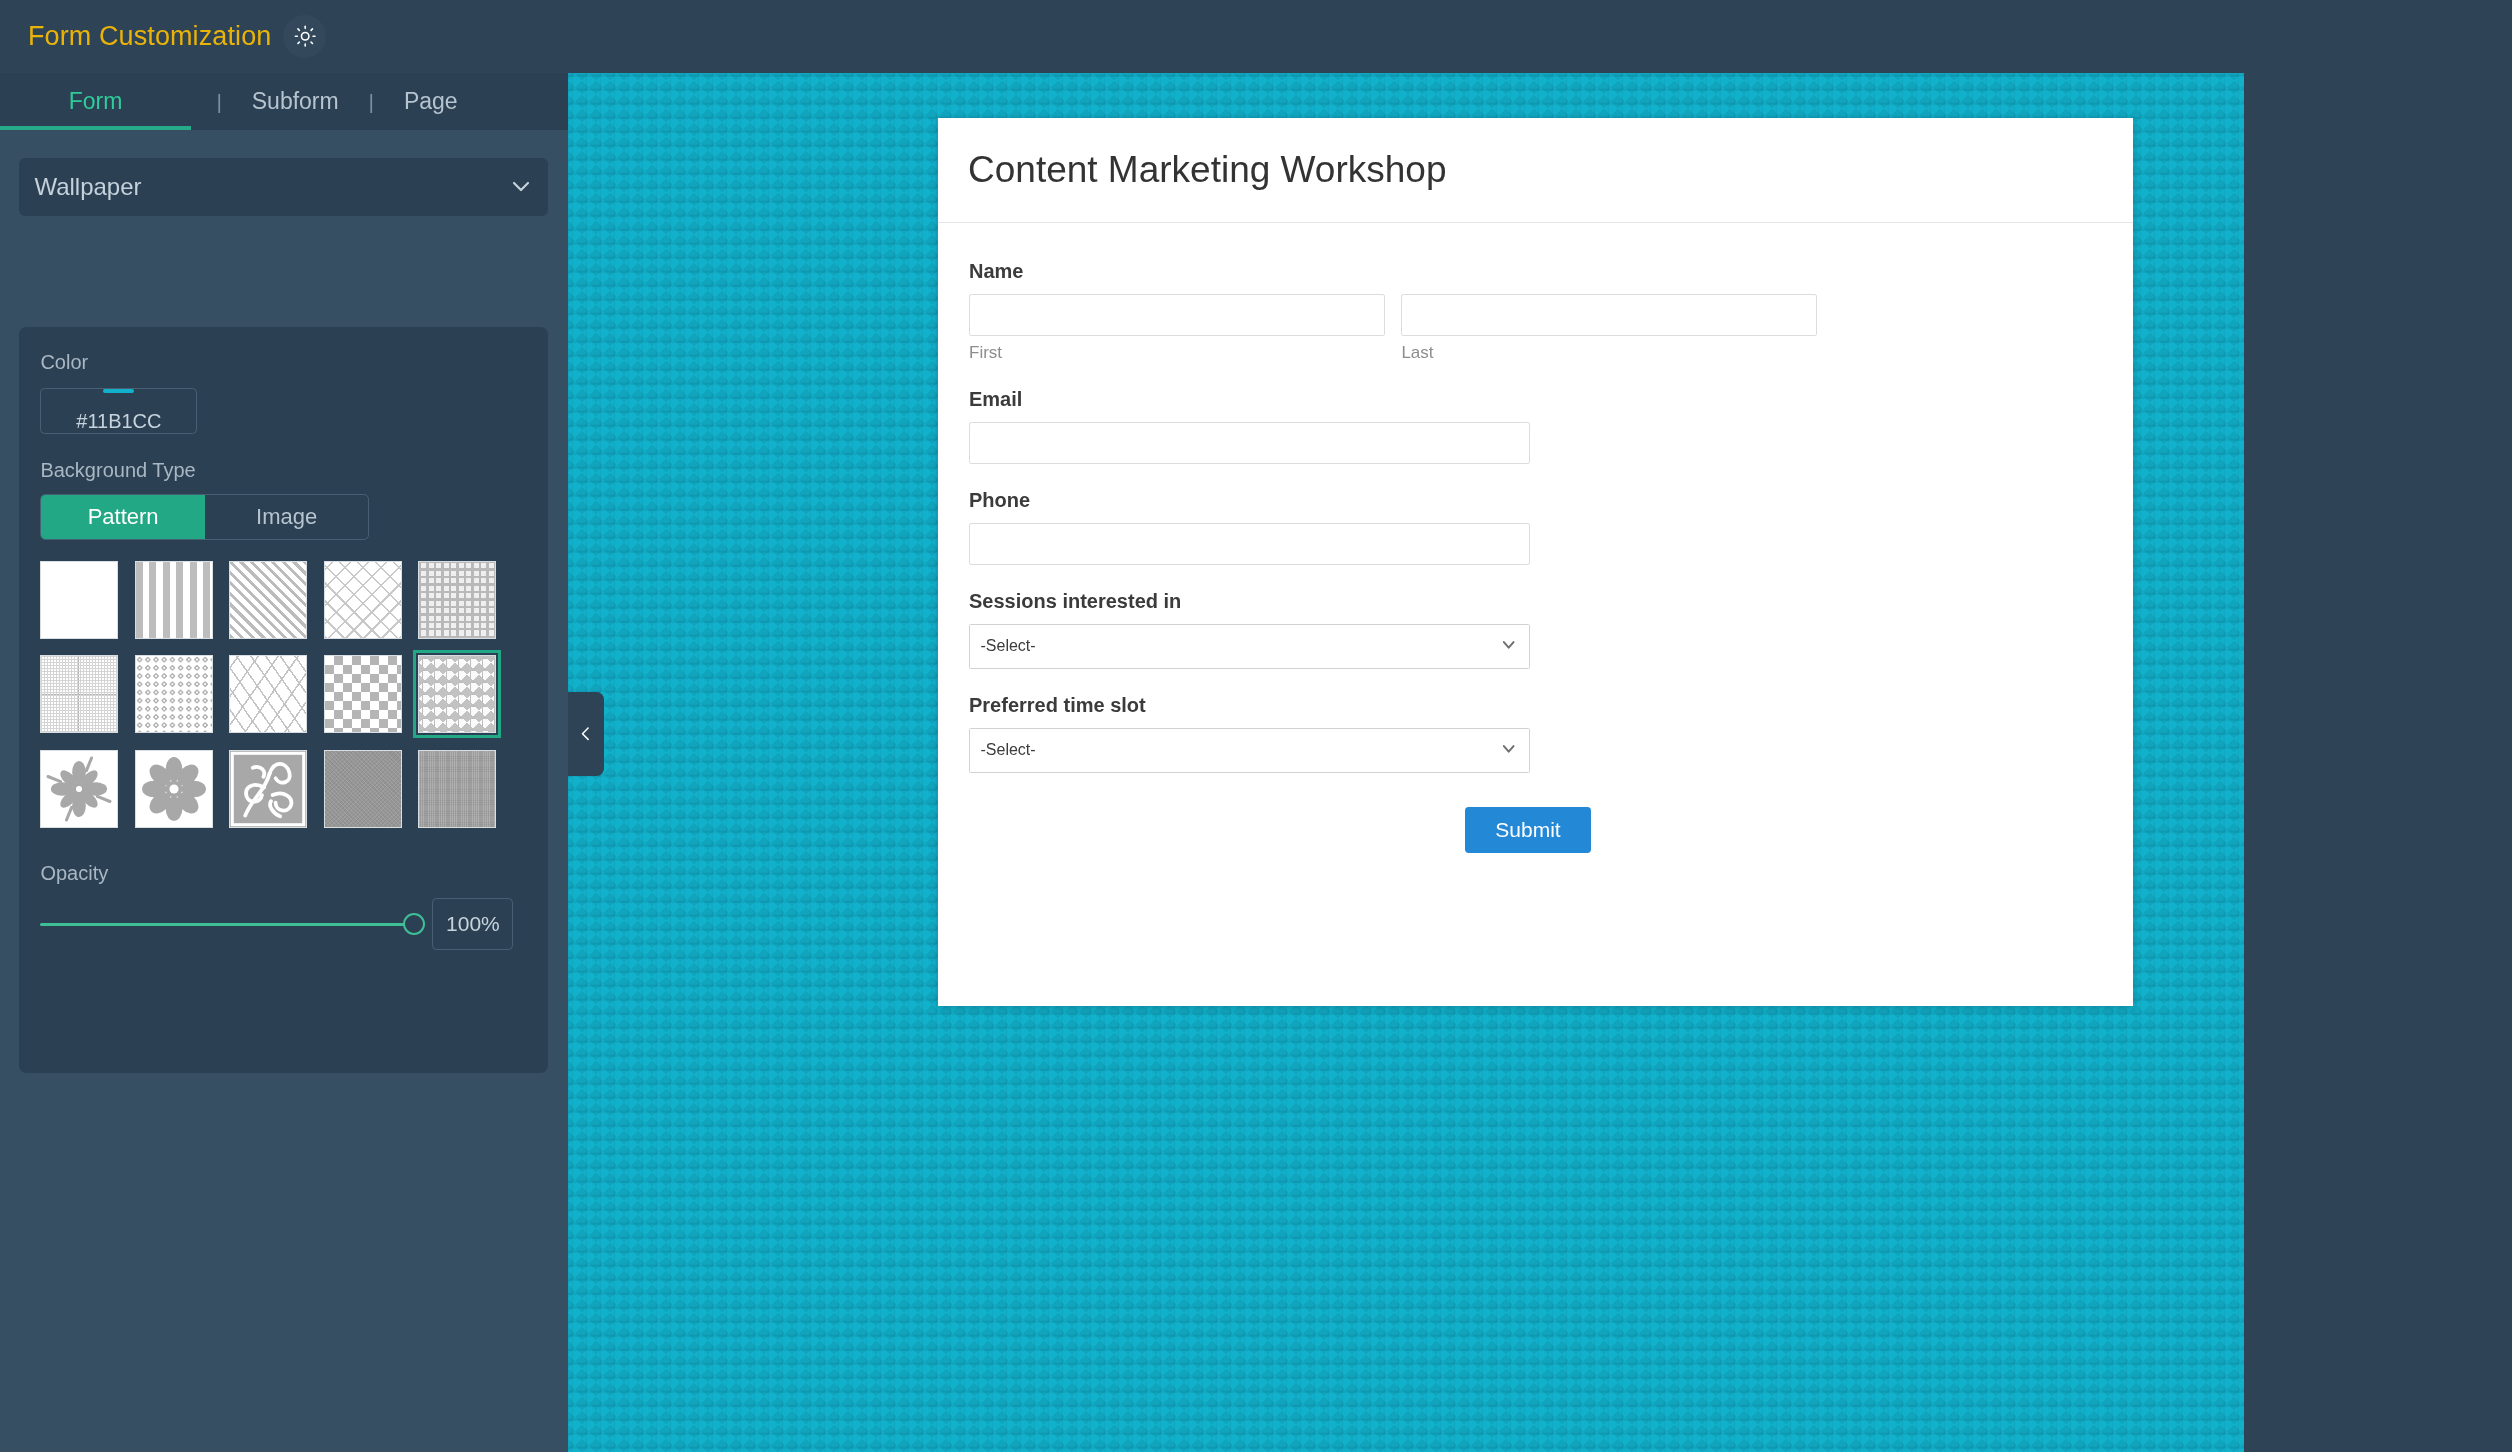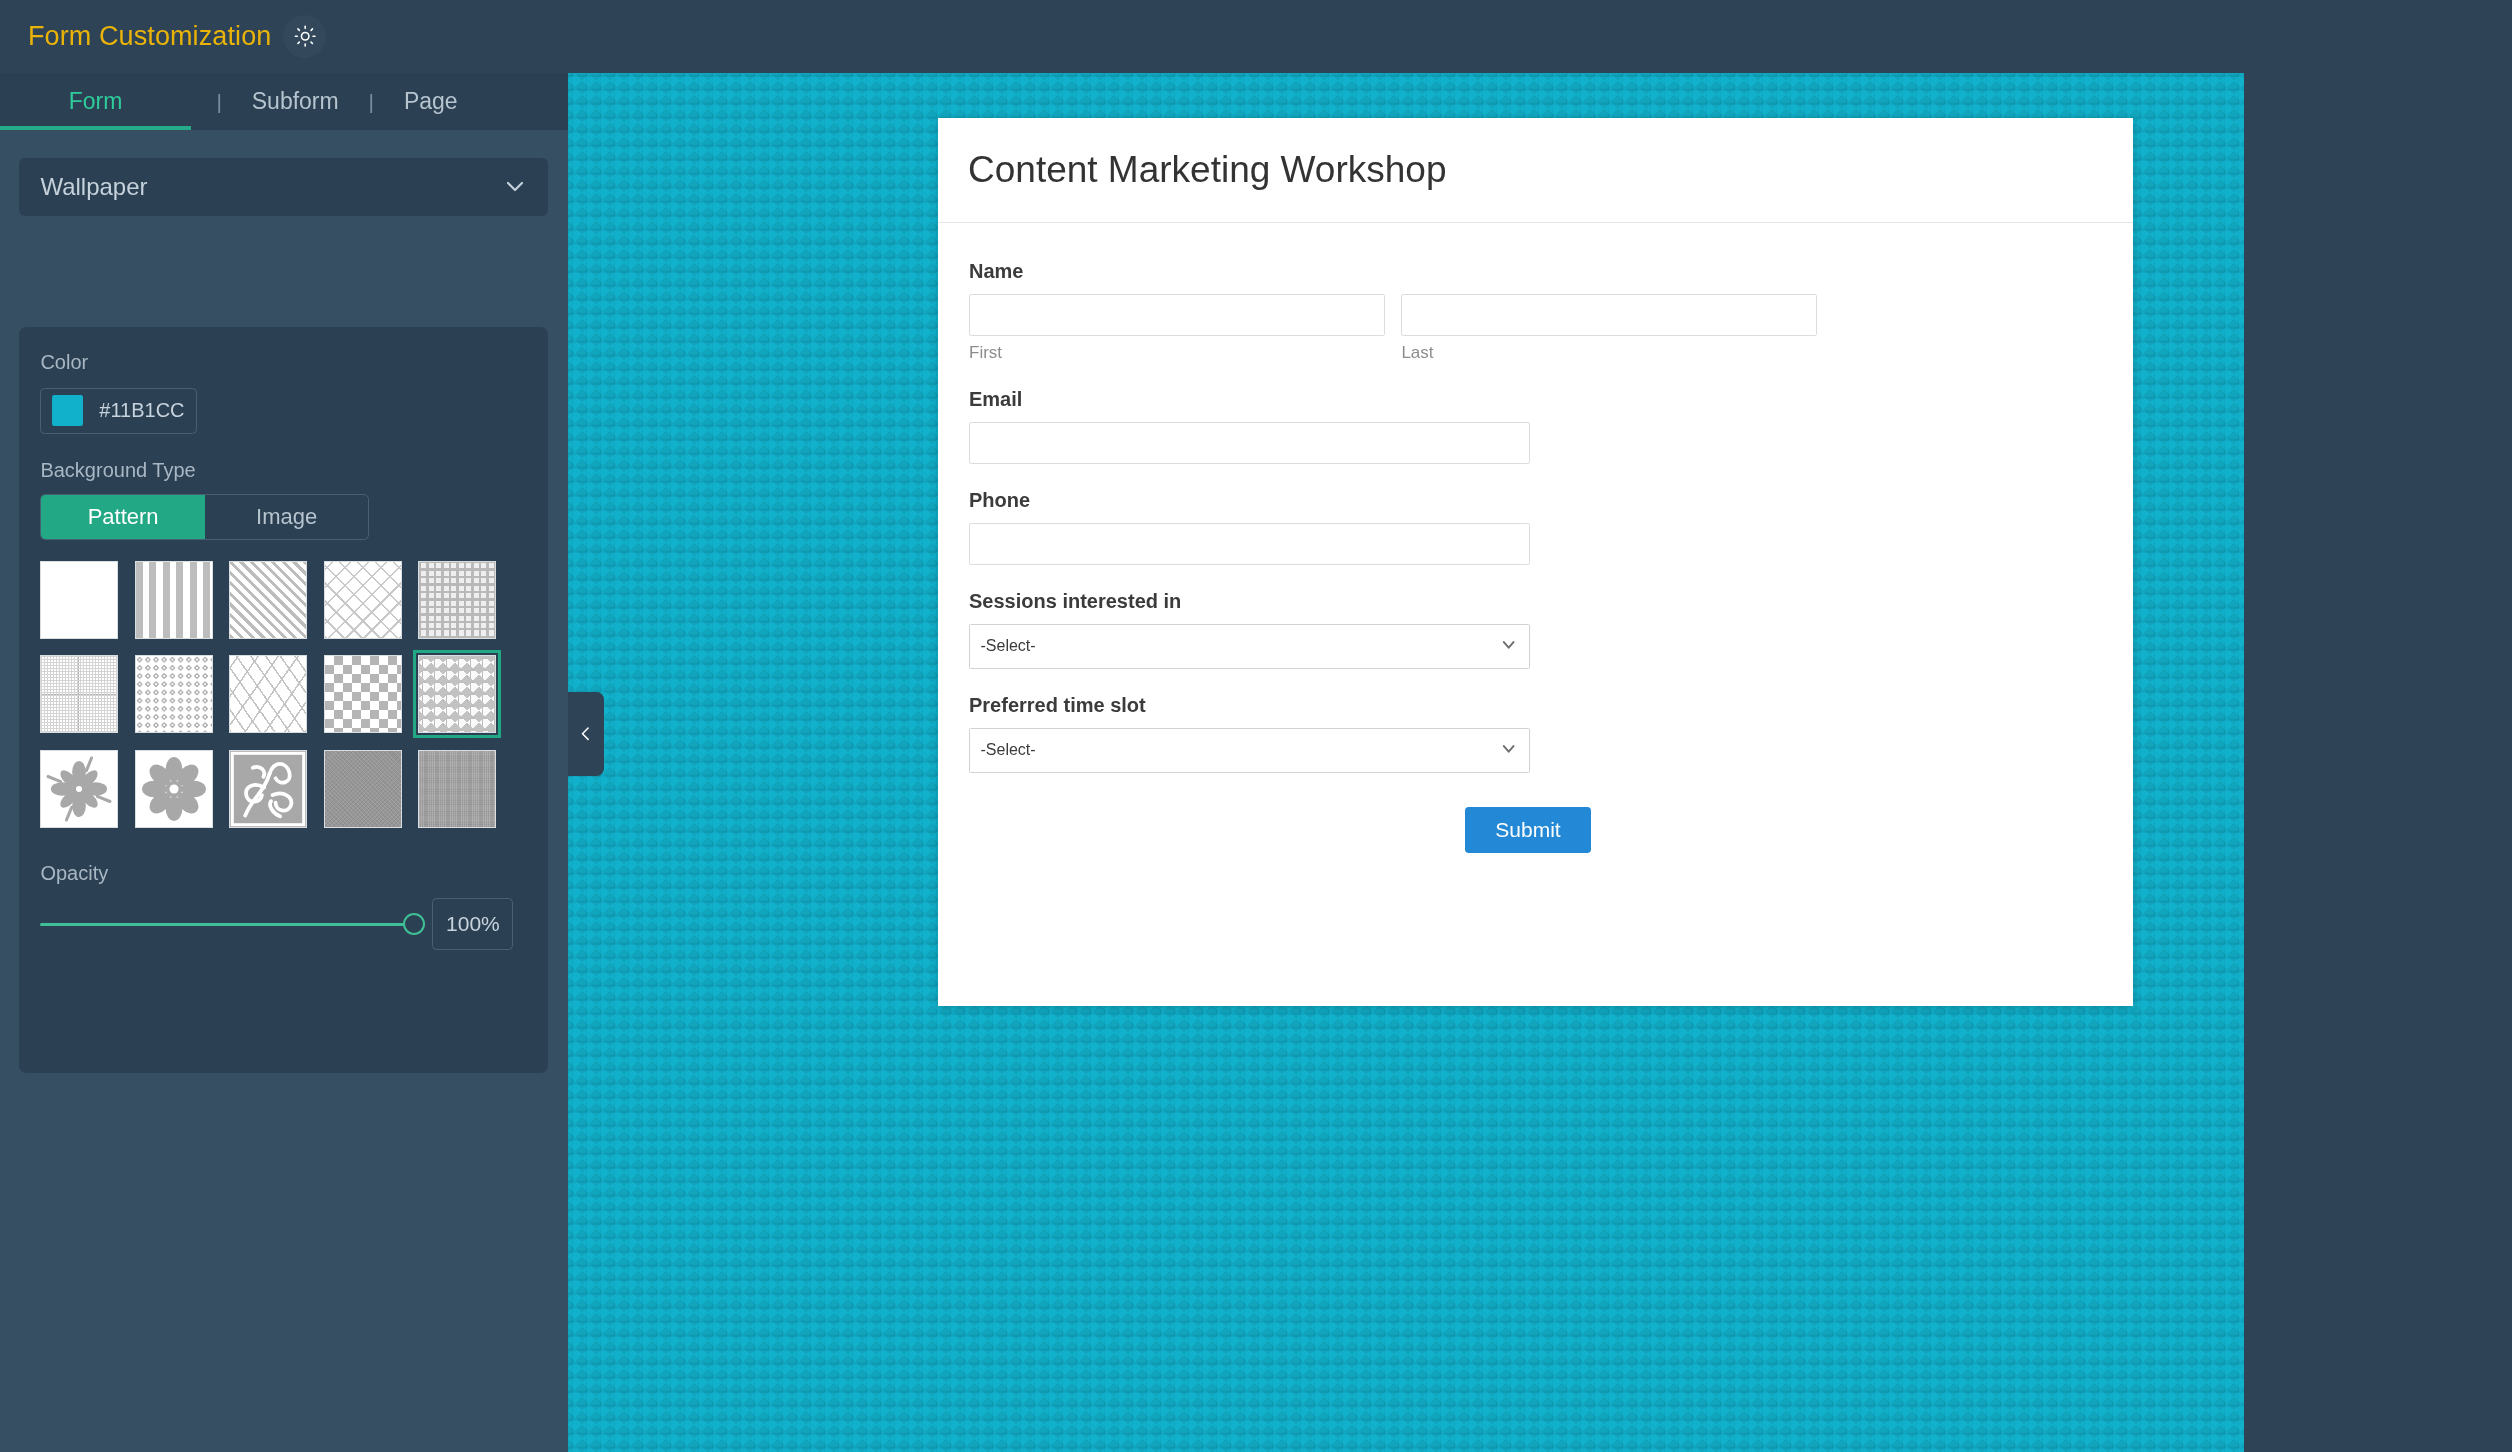--- a/index.html
+++ b/index.html
@@ -69,21 +69,21 @@
   .tab-sep { color: #7d8f9e; font-size: 21px; padding: 0 25.4px; }
   #tab-underline {
     position: absolute; left: 0; bottom: 0;
     width: 191px; height: 4.5px; background: #25ab88;
   }
   #wallpaper-select {
     position: absolute; left: 19.4px; top: 85px;
     width: 529px; height: 58px;
     background: #2b4052; border-radius: 6px;
     display: flex; align-items: center; justify-content: space-between;
-    padding: 0 21px; cursor: pointer;
+    padding: 0 15px; cursor: pointer;
   }
   #wallpaper-select .label { color: #c5d1db; font-size: 24px; }
 
   #bg-panel {
     position: absolute; left: 19.4px; top: 254px;
     width: 529px; height: 746px;
     background: #2b4052; border-radius: 7.5px;
     padding: 0 21px;
   }
   #bg-panel-header {
@@ -95,20 +95,21 @@
   #bg-collapse { width: 25.4px; height: 2.2px; background: #b6c4cf; cursor: pointer; }
 
   .field-label { color: #a8b7c3; font-size: 20px; }
   #color-label { margin-top: 24px; }
   #color-swatch-box {
     margin-top: 13.5px;
     width: 157px; height: 46px;
     border: 0.7px solid #476074; border-radius: 4.5px;
     display: flex; align-items: center; gap: 16.4px; padding: 0 10.5px;
     cursor: pointer;
+    flex-direction: column;
   }
   #color-chip { width: 31px; height: 31px; background: #11b1cc; border-radius: 2.2px; }
   #color-hex { color: #c7d3dd; font-size: 20px; }
 
   #bgtype-label { margin-top: 25.4px; }
   #bgtype-toggle {
     margin-top: 12px; width: 329px; height: 46px;
     border: 0.7px solid #476074; border-radius: 5.2px;
     display: flex; overflow: hidden;
   }

